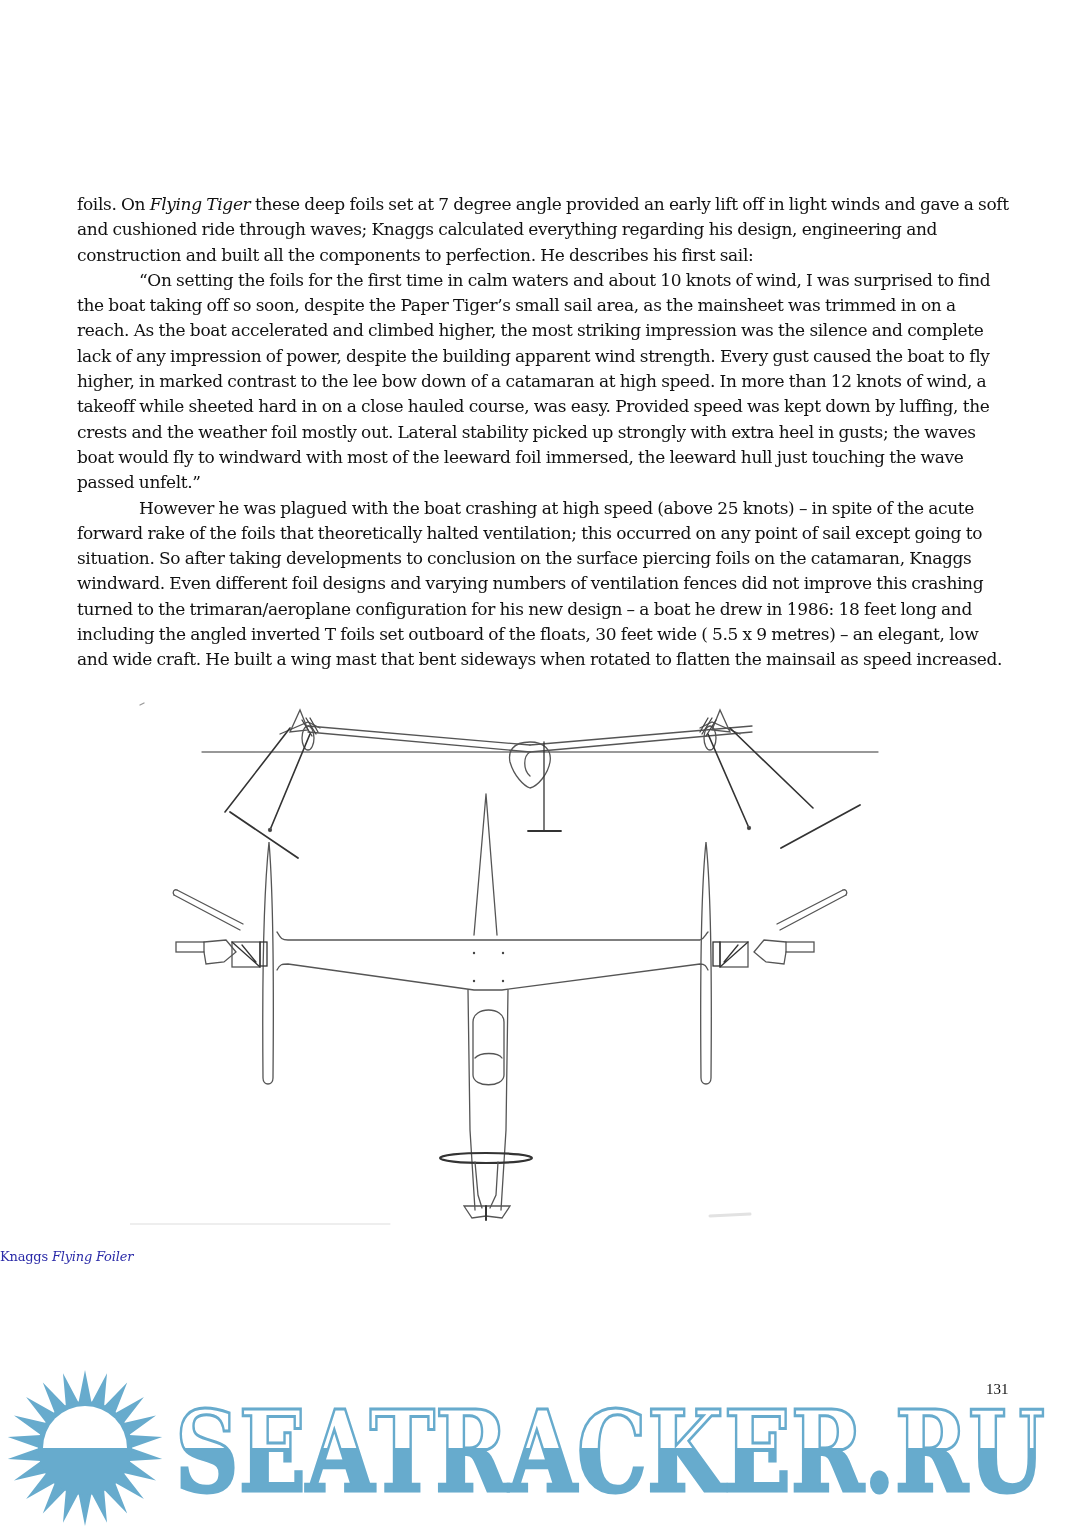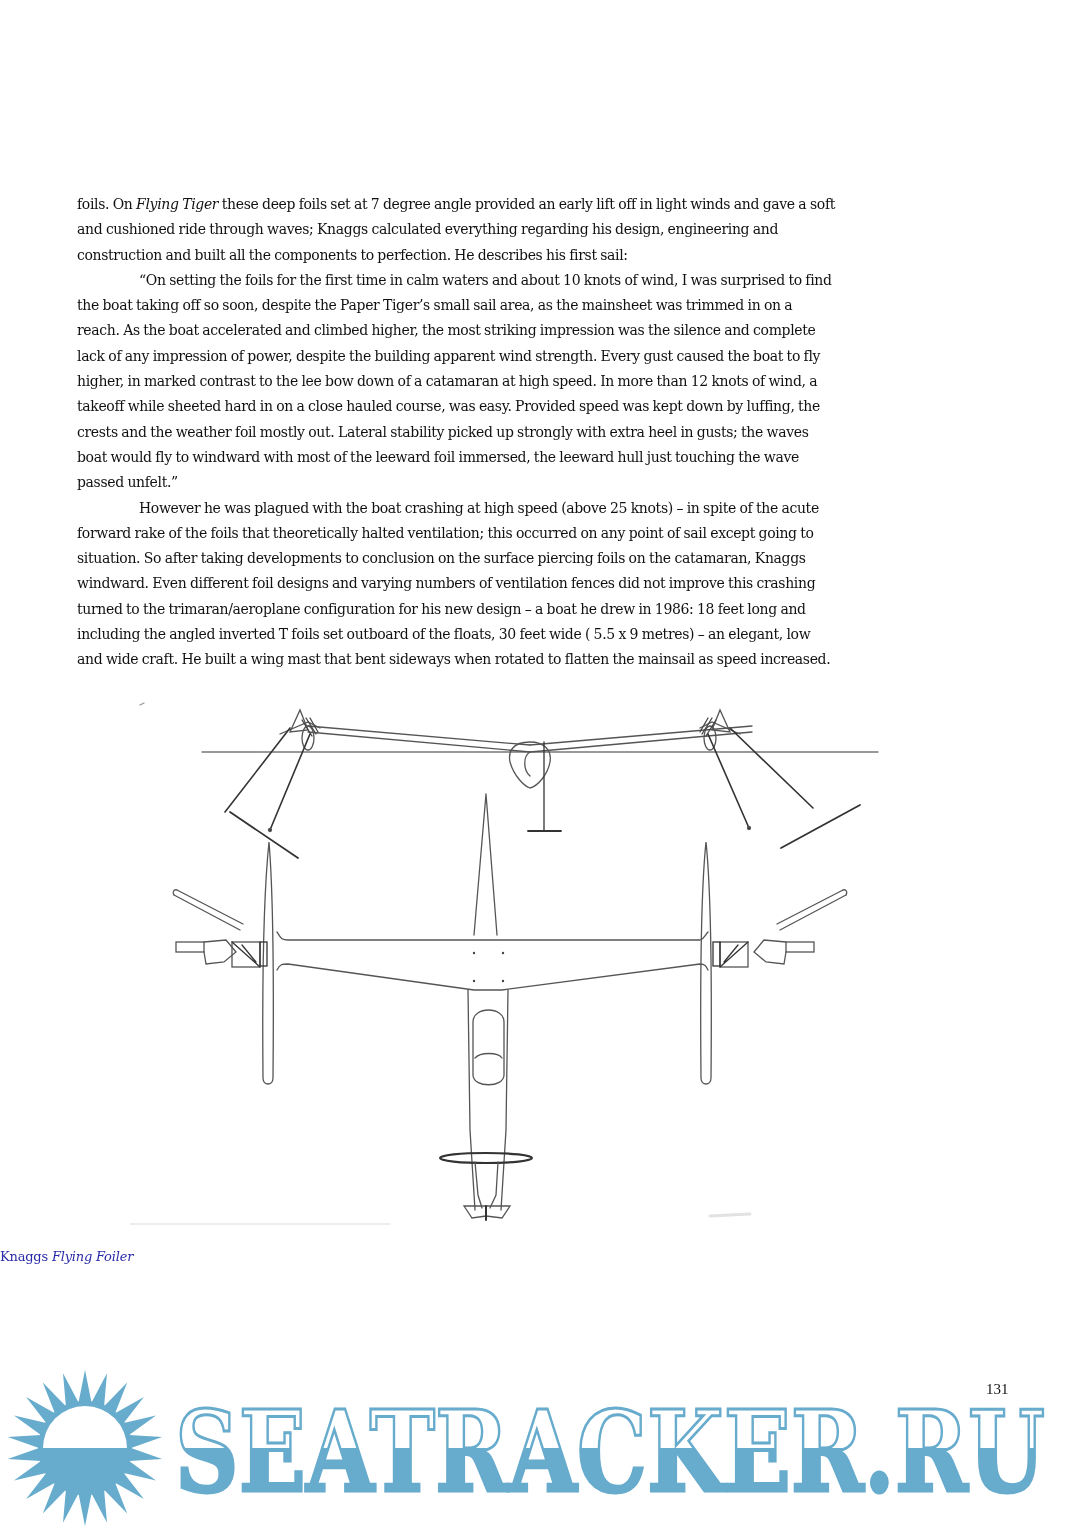--- a/index.html
+++ b/index.html
@@ -1,21 +1,21 @@
 <!DOCTYPE html>
 <html><head>
   <meta charset="utf-8">
   <style>
     html, body { margin: 0; padding: 0; background: #ffffff; }
     body { width: 1080px; height: 1528px; position: relative; overflow: hidden; }
     .page { position: absolute; left: 0; top: 0; width: 1080px; height: 1528px; background: #fff; }
     .body-text {
       position: absolute; left: 77px; top: 192px; width: 935px;
       font-family: "DejaVu Serif", "Liberation Serif", serif;
-      font-size: 14px; line-height: 25.3px; color: #111;
+      font-size: 17px; line-height: 25.3px; color: #111;
       letter-spacing: -0.35px; word-spacing: -0.5px;
     }
     .body-text p { margin: 0; }
     .body-text .line { display: block; white-space: nowrap; }
     .figure { position: absolute; left: 130px; top: 690px; width: 760px; height: 540px; }
     .figure svg { width: 760px; height: 540px; display: block; }
     .caption {
       position: absolute; left: 0; width: 1080px; top: 1249px; 
       font-family: "DejaVu Serif", "Liberation Serif", serif; font-size: 13px; color: #2a2aa8;
       letter-spacing: -0.2px;

